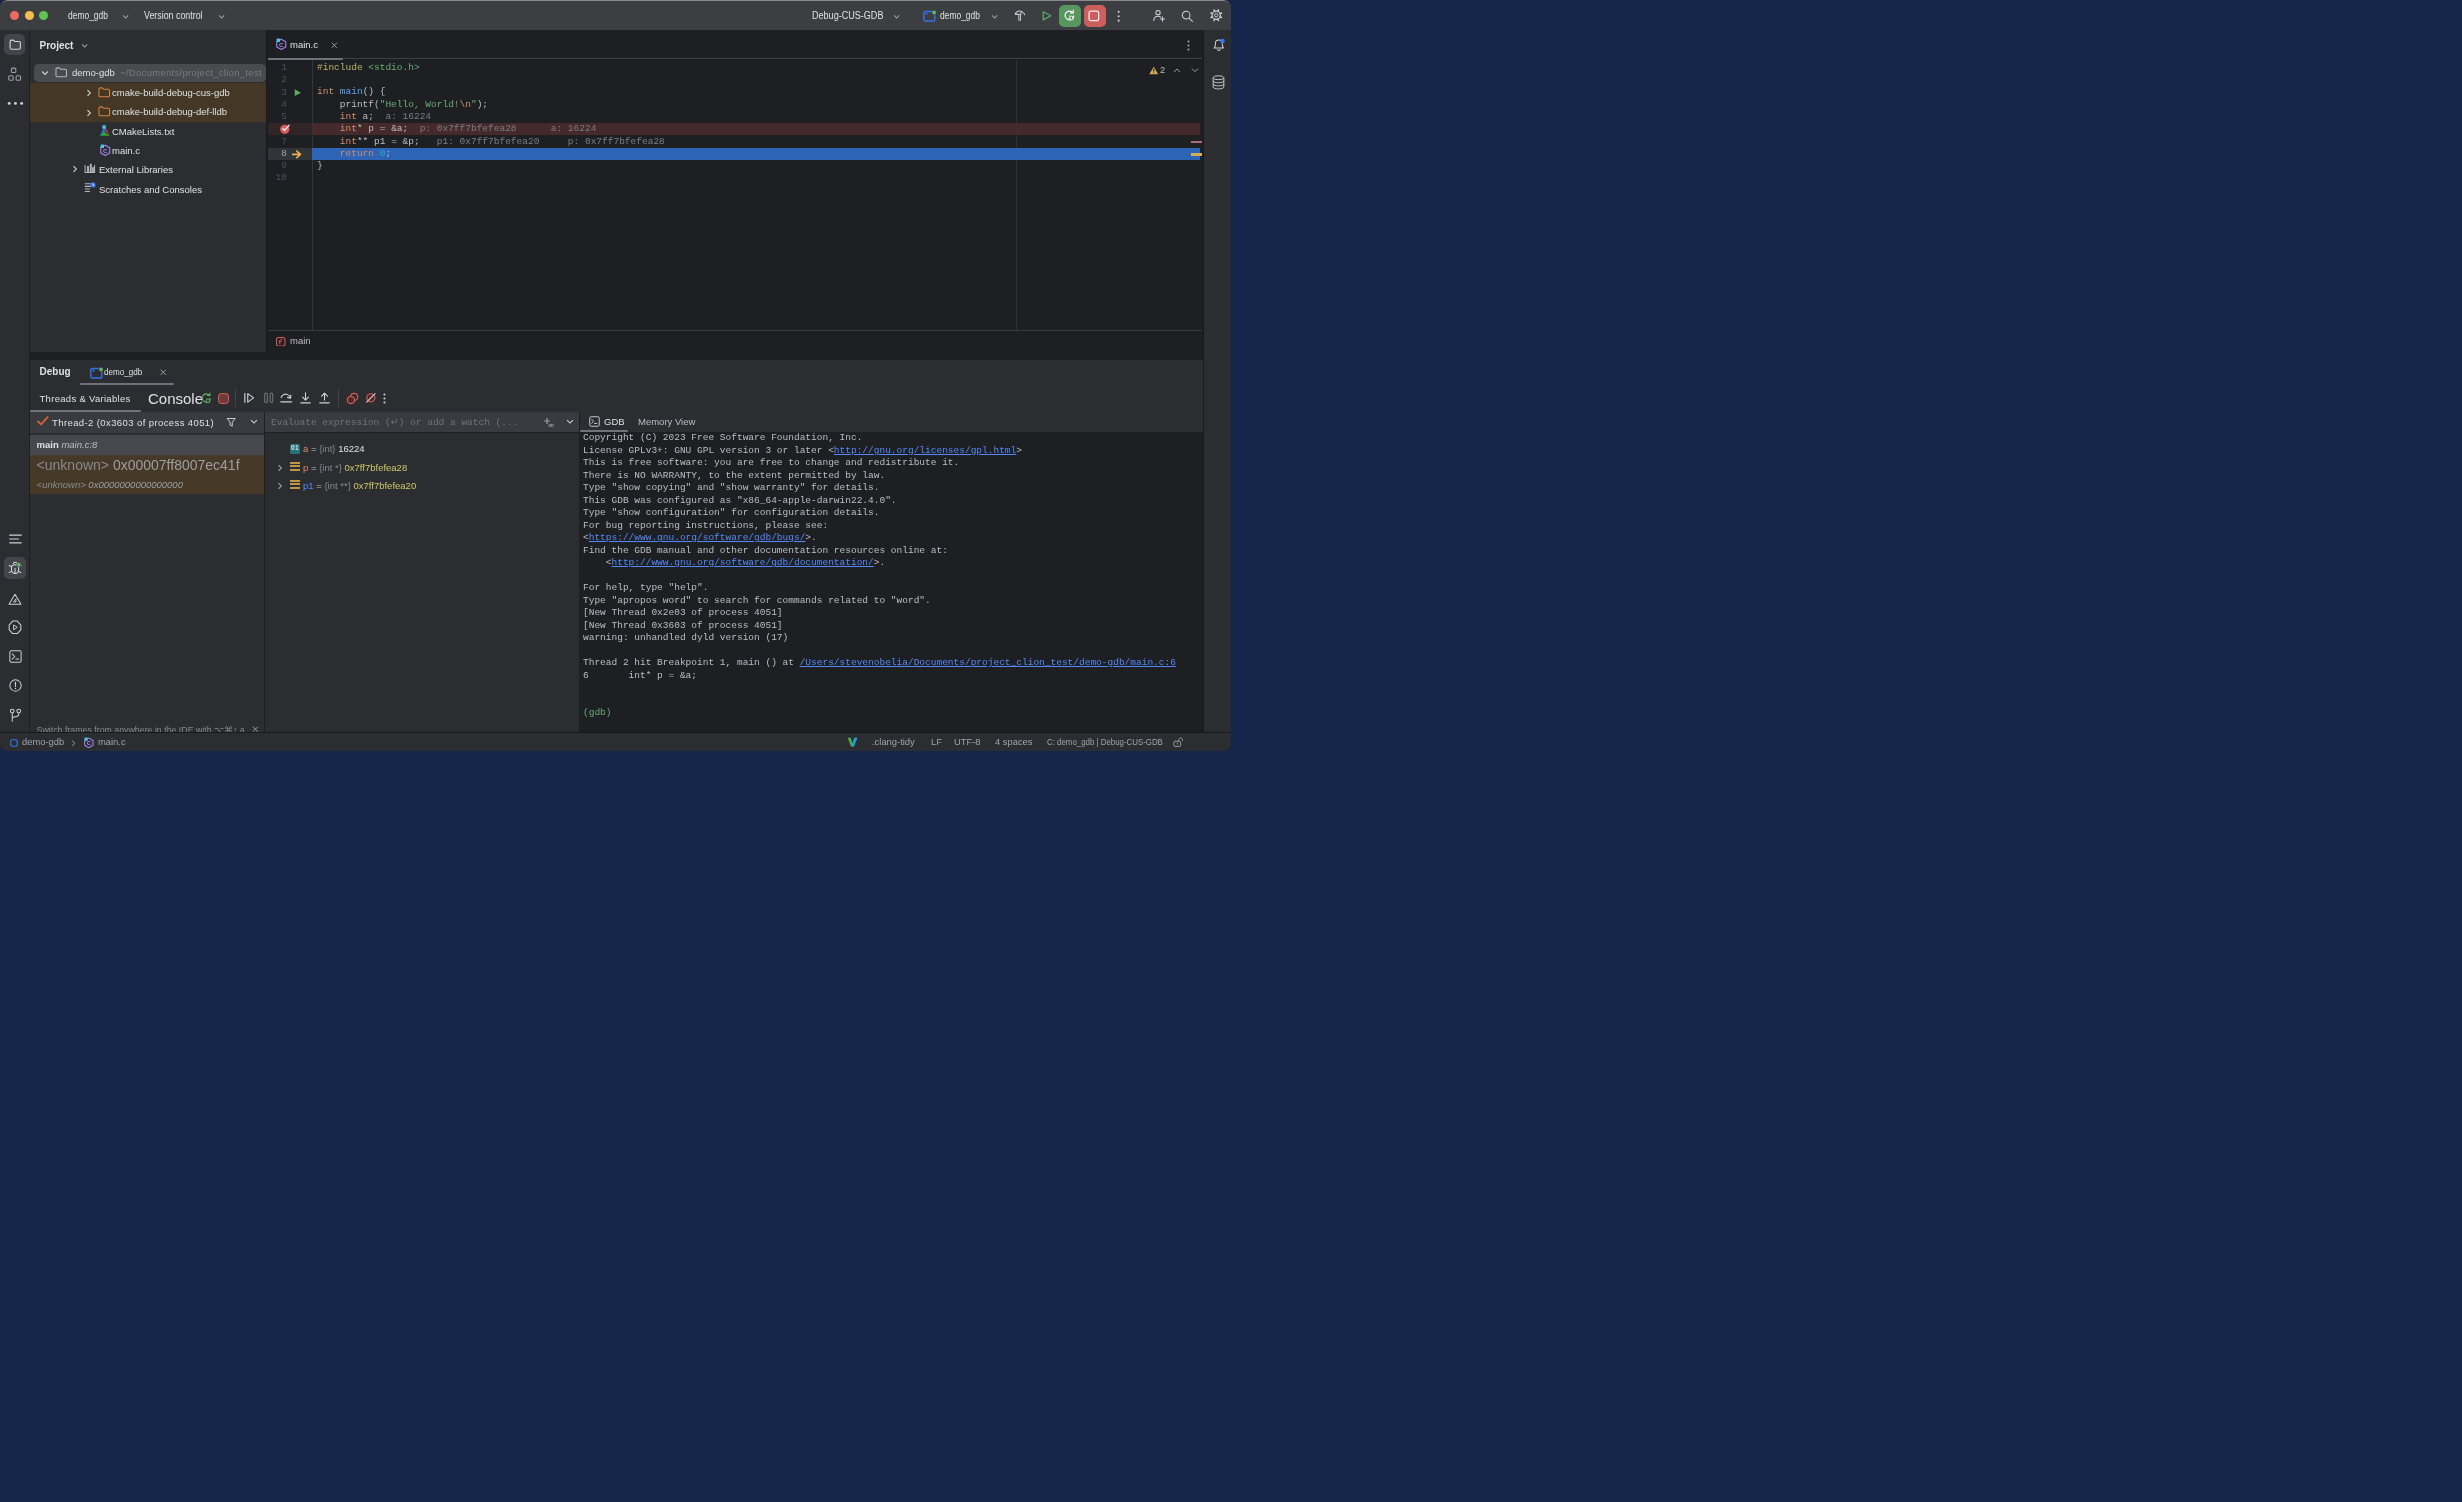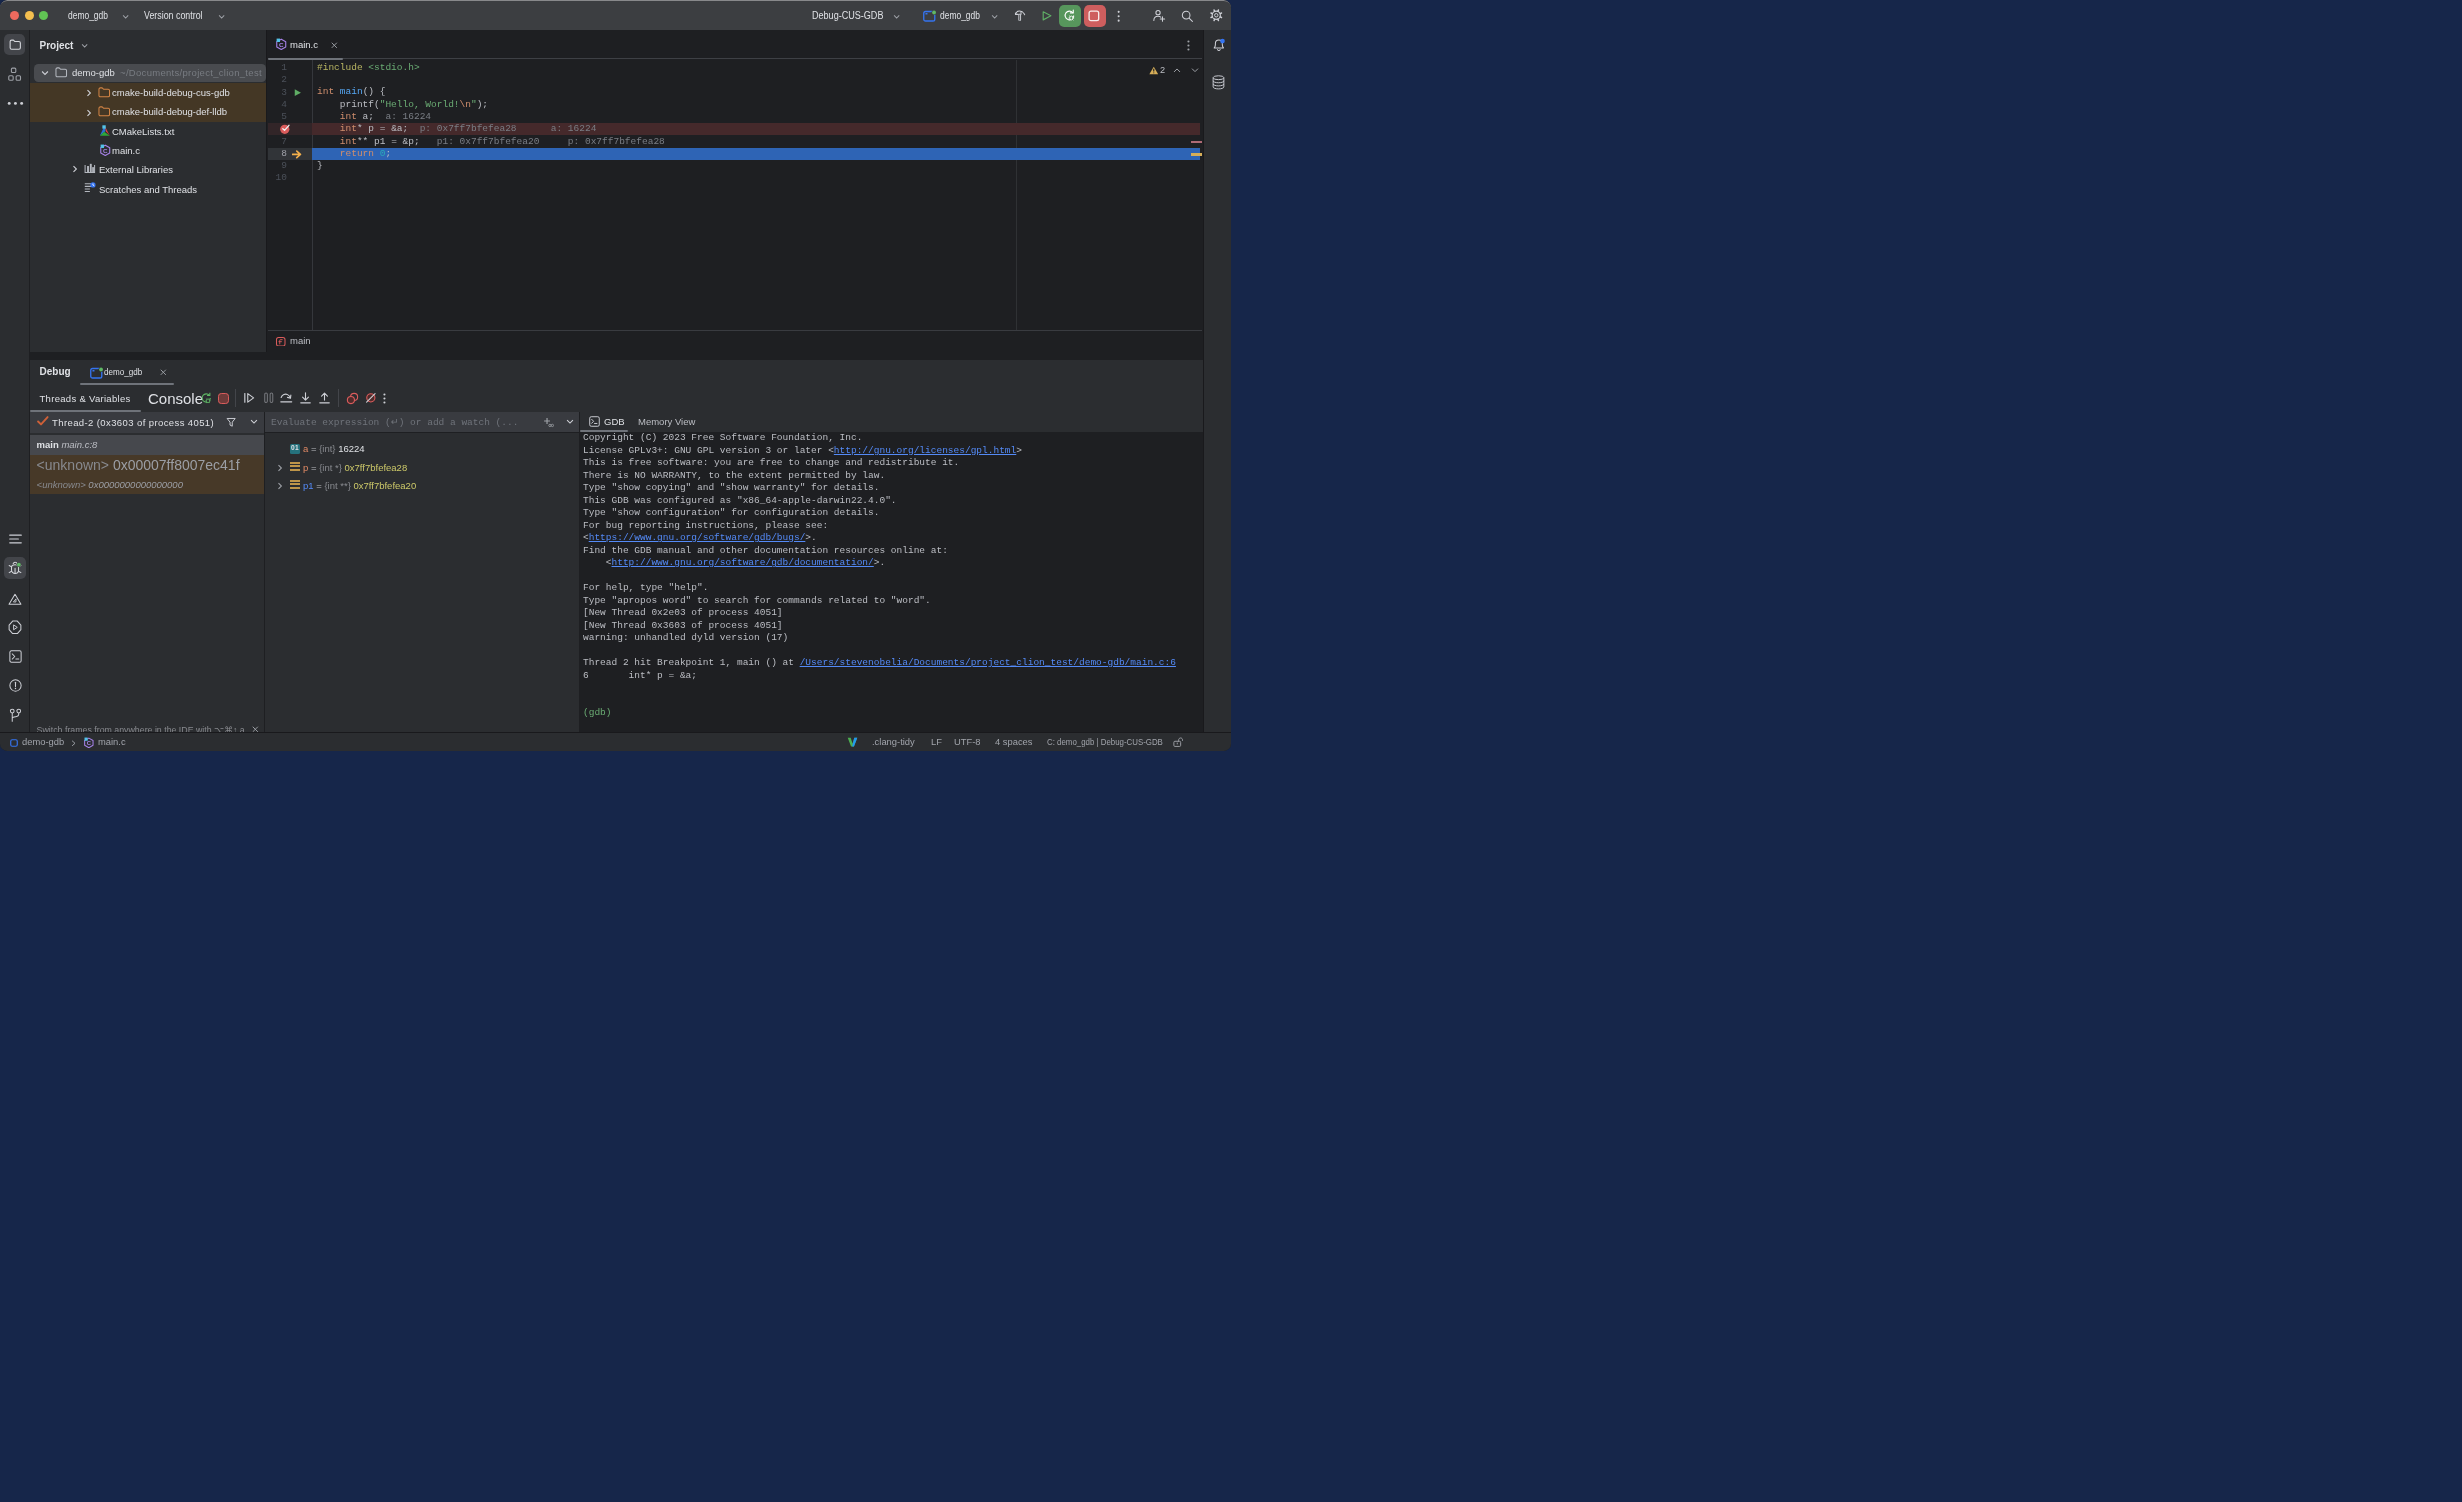--- a/index.html
+++ b/index.html
@@ -229,21 +229,21 @@
       <rect x="8" y="2.5" width="2.6" height="12" fill="#B4B8BF"></rect>
       <rect x="11.2" y="7" width="2.4" height="7.5" fill="#B4B8BF"></rect>
     </svg>
     <div class="trow" style="top:130px;left:69px">External Libraries</div>
 
     <svg class="abs" style="left:54px;top:152px" width="12.5" height="11.7" viewBox="0 0 17 16">
       <path d="M1 2.5 L10 2.5 M1 6 L10 6 M1 9.5 L8 9.5 M1 13 L8 13" stroke="#B4B8BF" stroke-width="1.5"></path>
       <circle cx="12.2" cy="4" r="3.6" fill="#3574F0"></circle>
       <path d="M12.2 2 L12.2 4.2 L14 5.2" stroke="#fff" stroke-width="1.1" fill="none"></path>
     </svg>
-    <div class="trow" style="top:150px;left:69px">Scratches and Threads</div>
+    <div class="trow" style="top:150px;left:69px">Scratches and Consoles</div>
   </div>
   <div id="editor">
     <div id="tabbar">
       <svg class="abs" style="left:6.6px;top:8px;font-size:13px" width="12.5" height="12.5" viewBox="0 0 17 17">
         <path d="M8.5 1.6 L14.6 5.1 L14.6 12.1 L8.5 15.6 L2.4 12.1 L2.4 5.1 Z" fill="none" stroke="#A682E8" stroke-width="1.5" stroke-linejoin="round"></path>
         <text x="8.5" y="11.6" font-size="8.5" font-weight="bold" fill="#A682E8" text-anchor="middle" font-family="Liberation Sans">C</text>
         <rect x="2.2" y="0.8" width="4.6" height="4.6" fill="#53C2E8"></rect>
       </svg>
       <div class="abs" style="left:22px;top:0;height:29px;line-height:29px;color:#DFE1E5;font-size:9.5px">main.c</div>
       <svg class="abs" style="left:63px;top:11.7px" width="6.6" height="6.6" viewBox="0 0 9 9">

